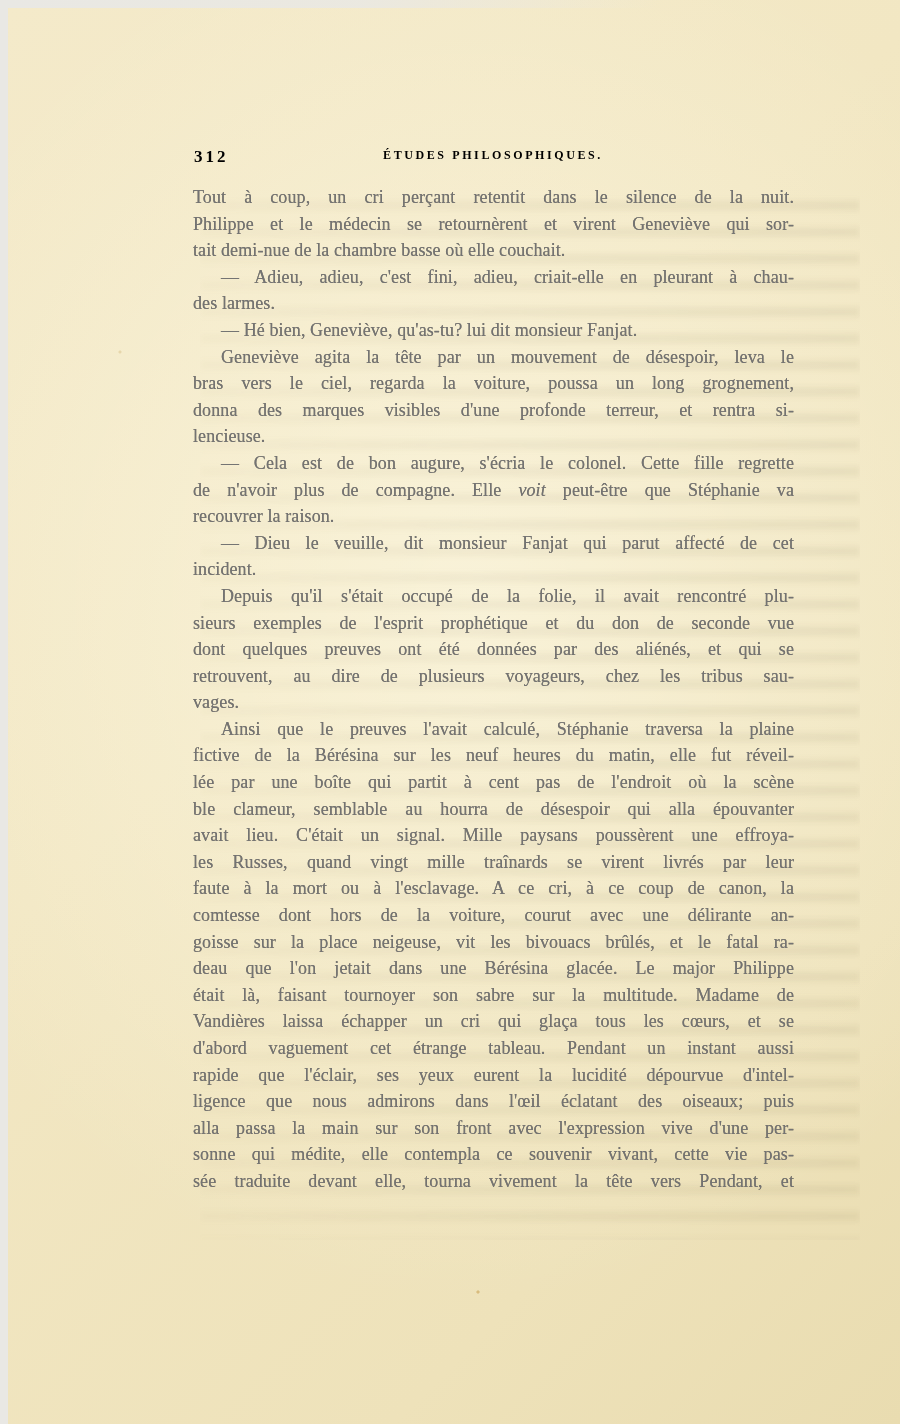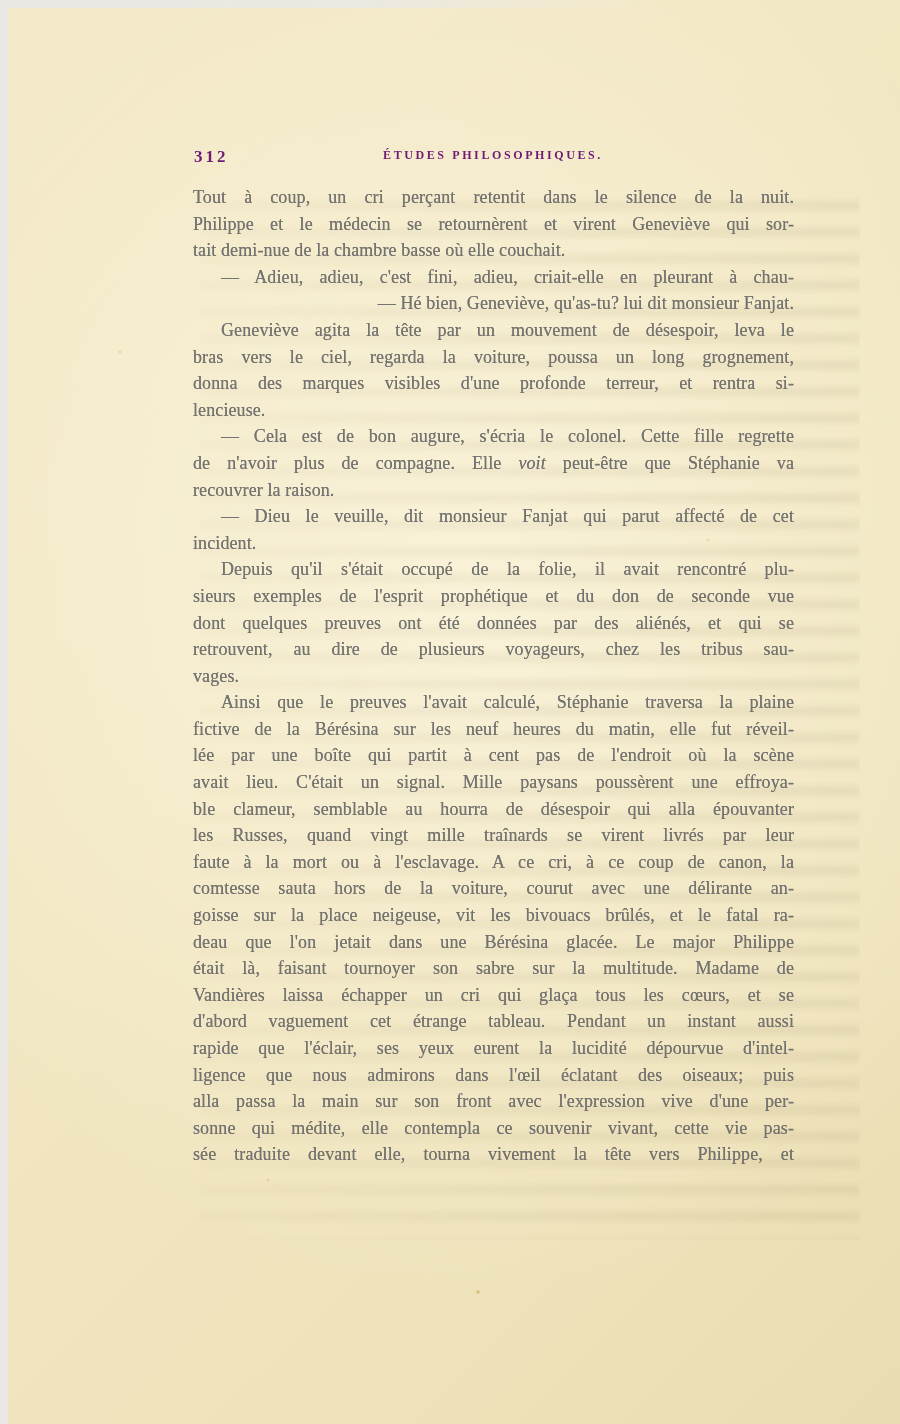--- a/index.html
+++ b/index.html
@@ -27,21 +27,21 @@
     background:repeating-linear-gradient(180deg,
         rgba(0,0,0,0) 0px, rgba(0,0,0,0) 9px,
         rgba(118,102,62,.085) 12px, rgba(118,102,62,.085) 19px,
         rgba(0,0,0,0) 22px, rgba(0,0,0,0) 26.6px);
     filter:blur(2.6px);
     -webkit-mask-image:linear-gradient(to right, rgba(0,0,0,.25) 0%, rgba(0,0,0,.75) 55%, rgba(0,0,0,.95) 100%);
             mask-image:linear-gradient(to right, rgba(0,0,0,.25) 0%, rgba(0,0,0,.75) 55%, rgba(0,0,0,.95) 100%);
   }
   .header{
     position:absolute;left:193px;top:147px;width:600px;height:22px;
-    color:#701a75;
+    color:#000000;
   }
   .page-number{
     position:absolute;left:1px;top:0;
     font-size:17px;font-weight:700;letter-spacing:3px;
   }
   .running-title{
     position:absolute;left:0;top:1px;width:100%;text-align:center;
     font-size:12px;font-weight:700;letter-spacing:2.6px;
   }
   .text-block{
@@ -49,66 +49,67 @@
     color:#737373;
     font-size:18px;
     letter-spacing:.1px;
     text-shadow:0 0 .5px rgba(45,38,29,.55);
   }
   .line{
     height:26.6px;line-height:26.6px;
     white-space:normal;overflow:visible;
   }
   .line.just{text-align:justify;text-align-last:justify;}
-  .line.ind{padding-left:28px;text-align:right;}
+  .line.ind{padding-left:28px;}
   .it{font-style:italic;}
 </style>
 </head>
 <body>
 
 <div class="paper"></div>
 <div class="scan-edge-top"></div>
 <div class="ghost"></div>
 
 <div class="header">
   <div class="page-number">312</div>
   <div class="running-title">ÉTUDES PHILOSOPHIQUES.</div>
 </div>
 
 <div class="text-block">
     <div class="line just"><span>Tout à coup, un cri perçant retentit dans le silence de la nuit.</span></div>
     <div class="line just"><span>Philippe et le médecin se retournèrent et virent Geneviève qui sor-</span></div>
     <div class="line"><span>tait demi-nue de la chambre basse où elle couchait.</span></div>
     <div class="line just ind"><span>— Adieu, adieu, c'est fini, adieu, criait-elle en pleurant à chau-</span></div>
+    <div class="line"><span>des larmes.</span></div>
     <div class="line ind"><span>— Hé bien, Geneviève, qu'as-tu? lui dit monsieur Fanjat.</span></div>
     <div class="line just ind"><span>Geneviève agita la tête par un mouvement de désespoir, leva le</span></div>
     <div class="line just"><span>bras vers le ciel, regarda la voiture, poussa un long grognement,</span></div>
     <div class="line just"><span>donna des marques visibles d'une profonde terreur, et rentra si-</span></div>
     <div class="line"><span>lencieuse.</span></div>
     <div class="line just ind"><span>— Cela est de bon augure, s'écria le colonel. Cette fille regrette</span></div>
     <div class="line just"><span>de n'avoir plus de compagne. Elle </span><span class="it">voit</span><span> peut-être que Stéphanie va</span></div>
     <div class="line"><span>recouvrer la raison.</span></div>
     <div class="line just ind"><span>— Dieu le veuille, dit monsieur Fanjat qui parut affecté de cet</span></div>
     <div class="line"><span>incident.</span></div>
     <div class="line just ind"><span>Depuis qu'il s'était occupé de la folie, il avait rencontré plu-</span></div>
     <div class="line just"><span>sieurs exemples de l'esprit prophétique et du don de seconde vue</span></div>
     <div class="line just"><span>dont quelques preuves ont été données par des aliénés, et qui se</span></div>
     <div class="line just"><span>retrouvent, au dire de plusieurs voyageurs, chez les tribus sau-</span></div>
     <div class="line"><span>vages.</span></div>
     <div class="line just ind"><span>Ainsi que le preuves l'avait calculé, Stéphanie traversa la plaine</span></div>
     <div class="line just"><span>fictive de la Bérésina sur les neuf heures du matin, elle fut réveil-</span></div>
     <div class="line just"><span>lée par une boîte qui partit à cent pas de l'endroit où la scène</span></div>
+    <div class="line just"><span>ble clameur, semblable au hourra de désespoir qui alla épouvanter</span></div>
     <div class="line just"><span>avait lieu. C'était un signal. Mille paysans poussèrent une effroya-</span></div>
-    <div class="line just"><span>ble clameur, semblable au hourra de désespoir qui alla épouvanter</span></div>
     <div class="line just"><span>les Russes, quand vingt mille traînards se virent livrés par leur</span></div>
     <div class="line just"><span>faute à la mort ou à l'esclavage. A ce cri, à ce coup de canon, la</span></div>
-    <div class="line just"><span>comtesse sauta hors de la voiture, courut avec une délirante an-</span></div>
+    <div class="line just"><span>comtesse dont hors de la voiture, courut avec une délirante an-</span></div>
     <div class="line just"><span>goisse sur la place neigeuse, vit les bivouacs brûlés, et le fatal ra-</span></div>
     <div class="line just"><span>deau que l'on jetait dans une Bérésina glacée. Le major Philippe</span></div>
     <div class="line just"><span>était là, faisant tournoyer son sabre sur la multitude. Madame de</span></div>
     <div class="line just"><span>Vandières laissa échapper un cri qui glaça tous les cœurs, et se</span></div>
     <div class="line just"><span>d'abord vaguement cet étrange tableau. Pendant un instant aussi</span></div>
     <div class="line just"><span>rapide que l'éclair, ses yeux eurent la lucidité dépourvue d'intel-</span></div>
     <div class="line just"><span>ligence que nous admirons dans l'œil éclatant des oiseaux; puis</span></div>
     <div class="line just"><span>alla passa la main sur son front avec l'expression vive d'une per-</span></div>
     <div class="line just"><span>sonne qui médite, elle contempla ce souvenir vivant, cette vie pas-</span></div>
-    <div class="line just"><span>sée traduite devant elle, tourna vivement la tête vers Philippe, et</span></div>
+    <div class="line just"><span>sée traduite devant elle, tourna vivement la tête vers Pendant, et</span></div>
   </div>
 
 </body></html>

